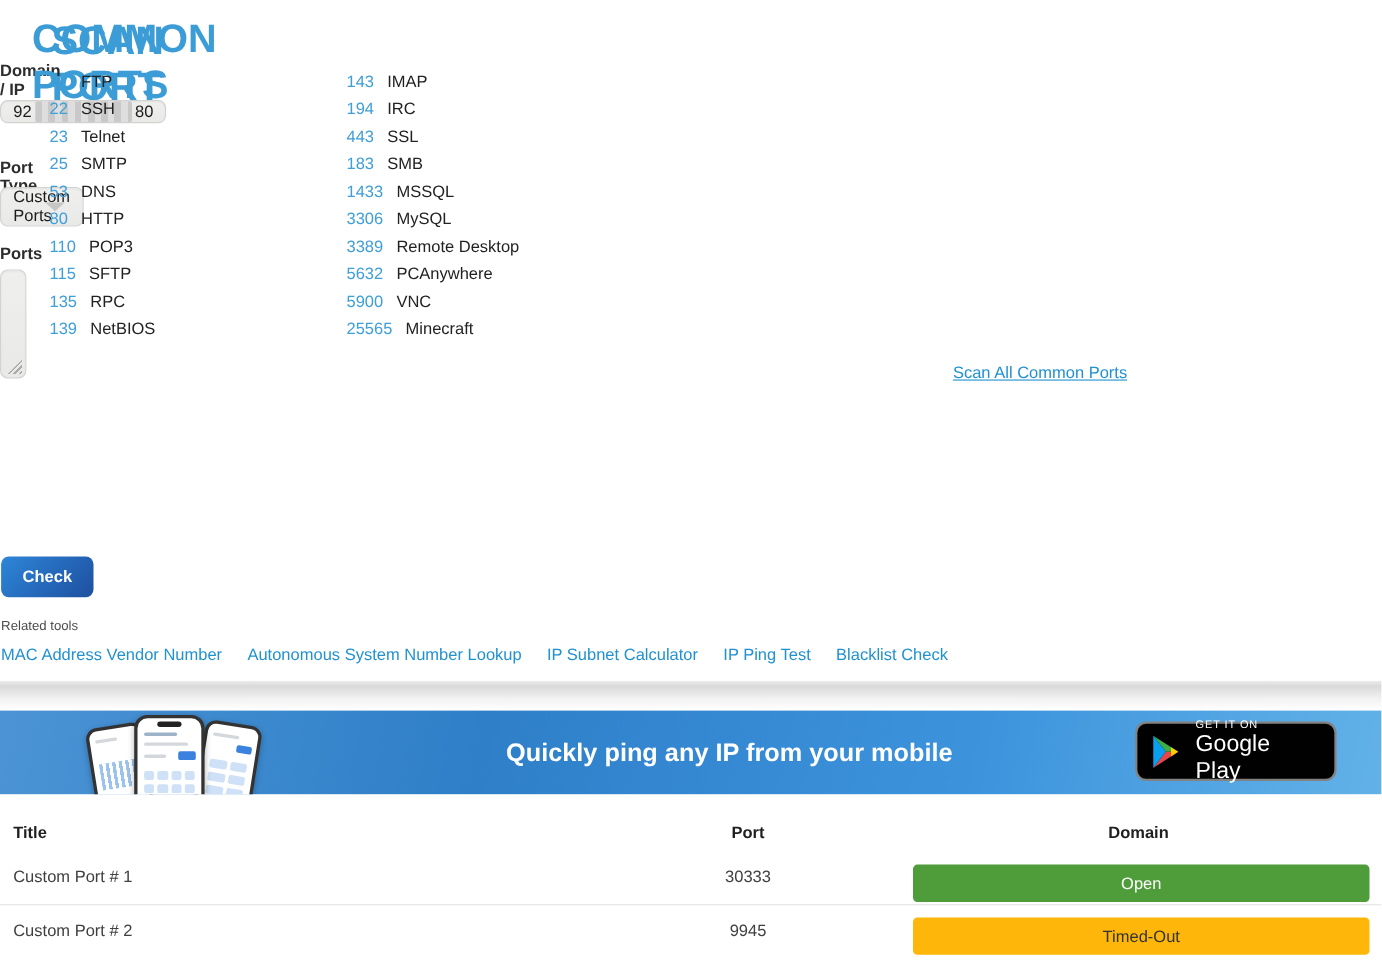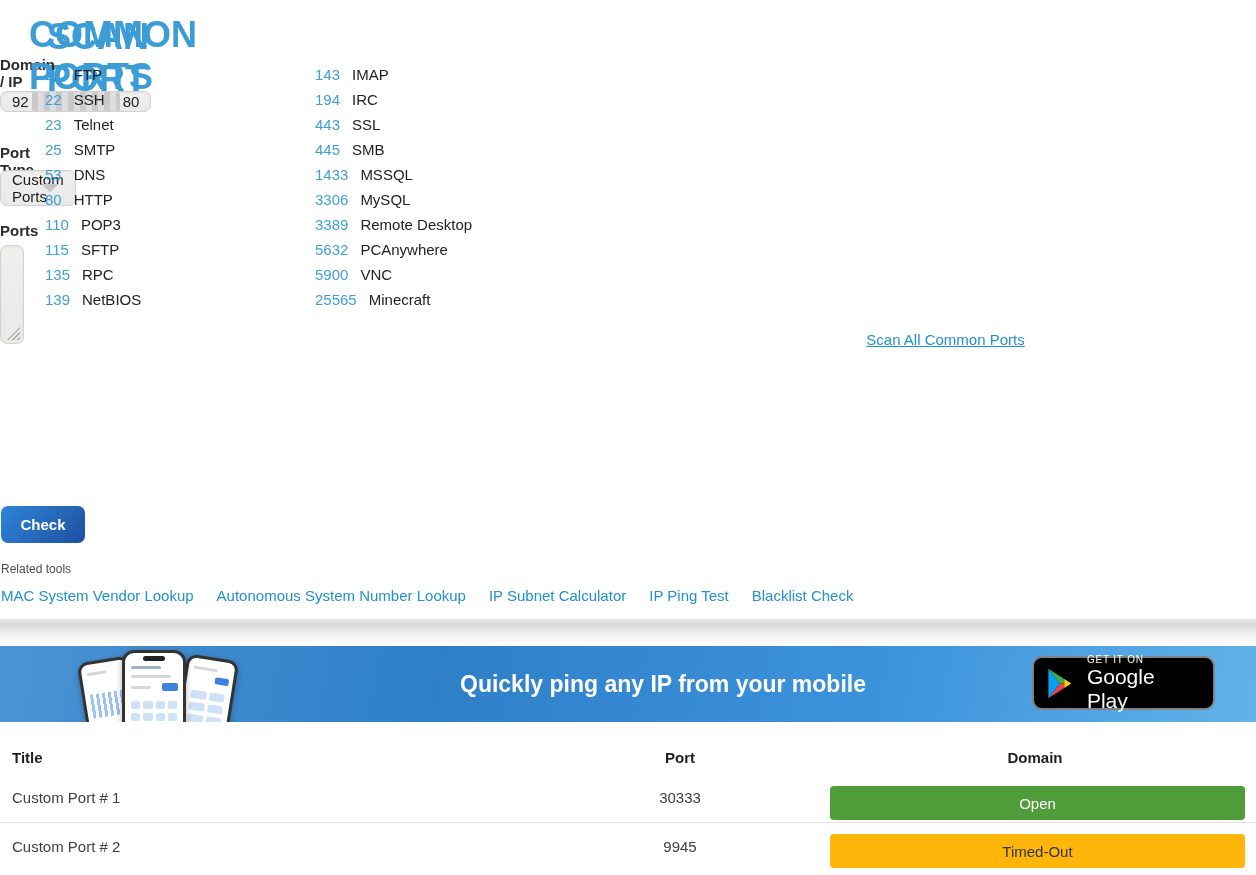--- a/index.html
+++ b/index.html
@@ -133,39 +133,39 @@
     <div class="port-row"><span class="pnum">110</span><span class="pname">POP3</span></div>
     <div class="port-row"><span class="pnum">115</span><span class="pname">SFTP</span></div>
     <div class="port-row"><span class="pnum">135</span><span class="pname">RPC</span></div>
     <div class="port-row"><span class="pnum">139</span><span class="pname">NetBIOS</span></div>
   </div>
 
   <div class="port-col" id="port-col-right">
     <div class="port-row"><span class="pnum">143</span><span class="pname">IMAP</span></div>
     <div class="port-row"><span class="pnum">194</span><span class="pname">IRC</span></div>
     <div class="port-row"><span class="pnum">443</span><span class="pname">SSL</span></div>
-    <div class="port-row"><span class="pnum">445</span><span class="pname">SMB</span></div>
+    <div class="port-row"><span class="pnum">183</span><span class="pname">SMB</span></div>
     <div class="port-row"><span class="pnum">1433</span><span class="pname">MSSQL</span></div>
     <div class="port-row"><span class="pnum">3306</span><span class="pname">MySQL</span></div>
     <div class="port-row"><span class="pnum">3389</span><span class="pname">Remote Desktop</span></div>
     <div class="port-row"><span class="pnum">5632</span><span class="pname">PCAnywhere</span></div>
     <div class="port-row"><span class="pnum">5900</span><span class="pname">VNC</span></div>
     <div class="port-row"><span class="pnum">25565</span><span class="pname">Minecraft</span></div>
   </div>
 </section>
 
 <div class="abs" id="scan-all">
   <a class="link">Scan All Common Ports</a>
 </div>
 
 <button class="abs" id="check-btn">Check</button>
 
 <div class="abs" id="related-heading">Related tools</div>
 <nav class="abs" id="related-links">
-  <a class="link">MAC System Vendor Lookup</a>
+  <a class="link">MAC Address Vendor Number</a>
   <a class="link">Autonomous System Number Lookup</a>
   <a class="link">IP Subnet Calculator</a>
   <a class="link">IP Ping Test</a>
   <a class="link">Blacklist Check</a>
 </nav>
 
 <div class="abs" id="divider-band"></div>
 
 <section class="abs" id="banner">
   <div id="phones">

